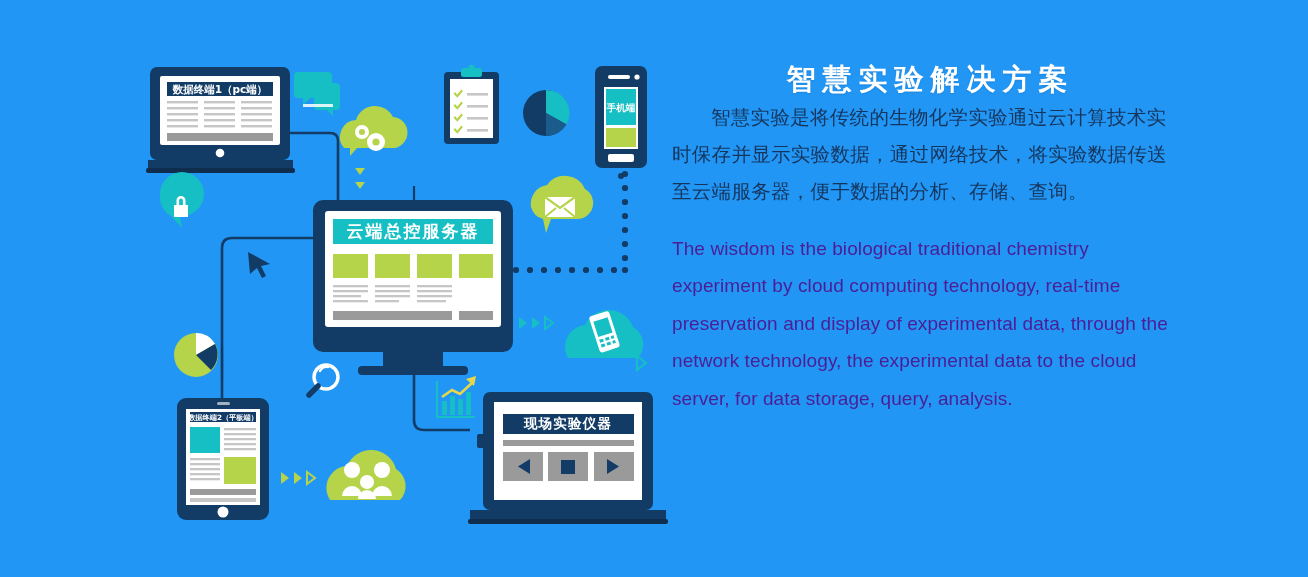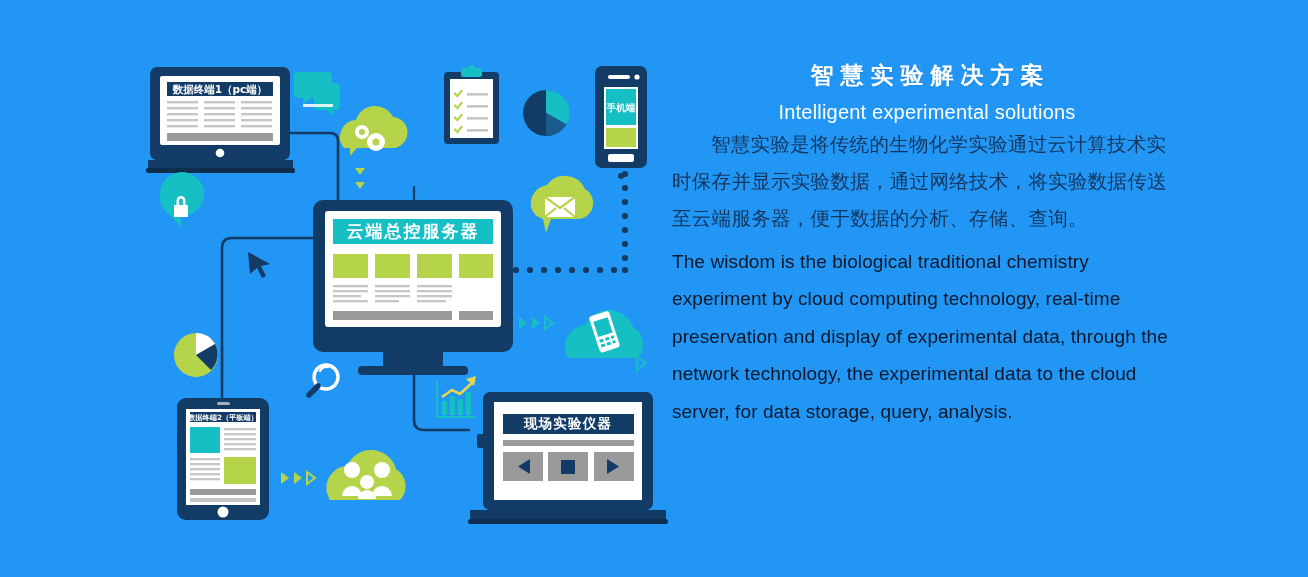--- a/index.html
+++ b/index.html
@@ -6,34 +6,34 @@
   body{
     width:1308px;height:577px;overflow:hidden;
     background:#2196f5;
     font-family:"Liberation Sans","DejaVu Sans",sans-serif;
   }
   #stage{position:relative;width:1308px;height:577px;background:#2196f5;}
 
   
   .text-panel{position:absolute;left:672px;top:62px;width:510px;}
   .main-title{
-    text-align:center;color:#ffffff;font-size:23px;font-weight:bold;
+    text-align:center;color:#ffffff;font-size:29px;font-weight:bold;
     letter-spacing:7px;text-indent:7px;line-height:1.2;
     text-shadow:0 1px 2px rgba(0,0,0,.10);
   }
   .sub-title{
     text-align:center;color:#ffffff;font-size:20px;font-weight:normal;
     margin-top:11px;letter-spacing:.2px;
   }
   .body-cn{
     color:#16355c;font-size:19.5px;line-height:37px;margin-top:2px;
     text-indent:39px;letter-spacing:.3px;
   }
   .body-en{
-    color:#0f172a;font-size:19px;line-height:37.5px;margin-top:6px;
+    color:#4c1d95;font-size:19px;line-height:37.5px;margin-top:20px;
     letter-spacing:.1px;
   }
 
   
   .ill{position:absolute;left:0;top:0;width:680px;height:577px;}
   .ill svg{display:block;}
 
   .cn-label{
     font-family:"DejaVu Sans","Liberation Sans",sans-serif;
     font-weight:bold;fill:#ffffff;
@@ -326,18 +326,17 @@
         <rect x="594" y="452" width="40" height="29" fill="#9a9a9a"></rect>
         <path d="M607 459 l12 7.5 -12 7.5 z" fill="#123c66"></path>
       </g>
     </g>
 
   </svg>
   </div>
 
   <div class="text-panel">
     <div class="main-title">智慧实验解决方案</div>
-    <div class="sub-title">Intelligent experimental solutions</div>
     <div class="body-cn">智慧实验是将传统的生物化学实验通过云计算技术实时保存并显示实验数据，通过网络技术，将实验数据传送至云端服务器，便于数据的分析、存储、查询。</div>
     <div class="body-en">The wisdom is the biological traditional chemistry experiment by cloud computing technology, real-time preservation and display of experimental data, through the network technology, the experimental data to the cloud server, for data storage, query, analysis.</div>
   </div>
 
 </div>
 
 </body></html>

